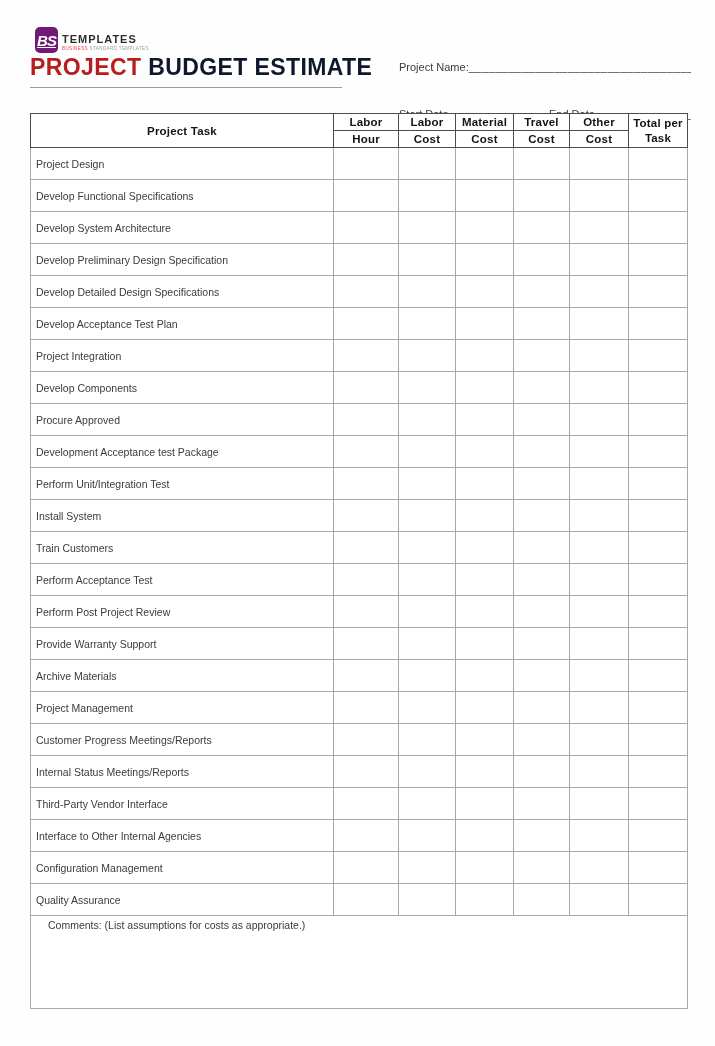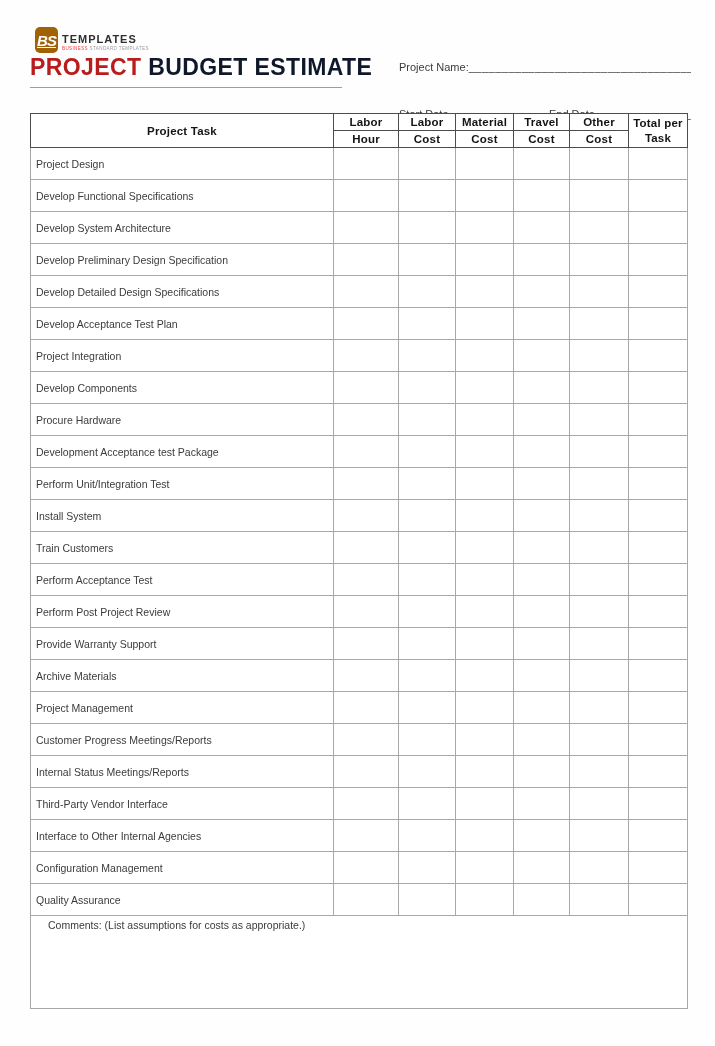--- a/index.html
+++ b/index.html
@@ -9,21 +9,21 @@
     width:715px; height:1046px;
     background:#fefefe;
     font-family:"Liberation Sans", sans-serif;
     overflow:hidden;
   }
 
   
   .logo { position:absolute; left:35px; top:27px; display:flex; align-items:flex-start; }
   .logo-badge {
     width:23px; height:26px;
-    background:#a16207;
+    background:#701a75;
     border-radius:5px;
     color:#ffffff;
     font-weight:bold;
     font-size:15px;
     letter-spacing:-1px;
     display:flex; align-items:center; justify-content:center;
     font-style:italic;
     text-decoration:underline;
   }
   .logo-textcol { margin-left:4px; padding-top:6px; }
@@ -207,21 +207,21 @@
       <tr class="task-row">
           <td>Develop Components</td>
           <td></td>
           <td></td>
           <td></td>
           <td></td>
           <td></td>
           <td></td>
         </tr>
       <tr class="task-row">
-          <td>Procure Hardware</td>
+          <td>Procure Approved</td>
           <td></td>
           <td></td>
           <td></td>
           <td></td>
           <td></td>
           <td></td>
         </tr>
       <tr class="task-row">
           <td>Development Acceptance test Package</td>
           <td></td>

